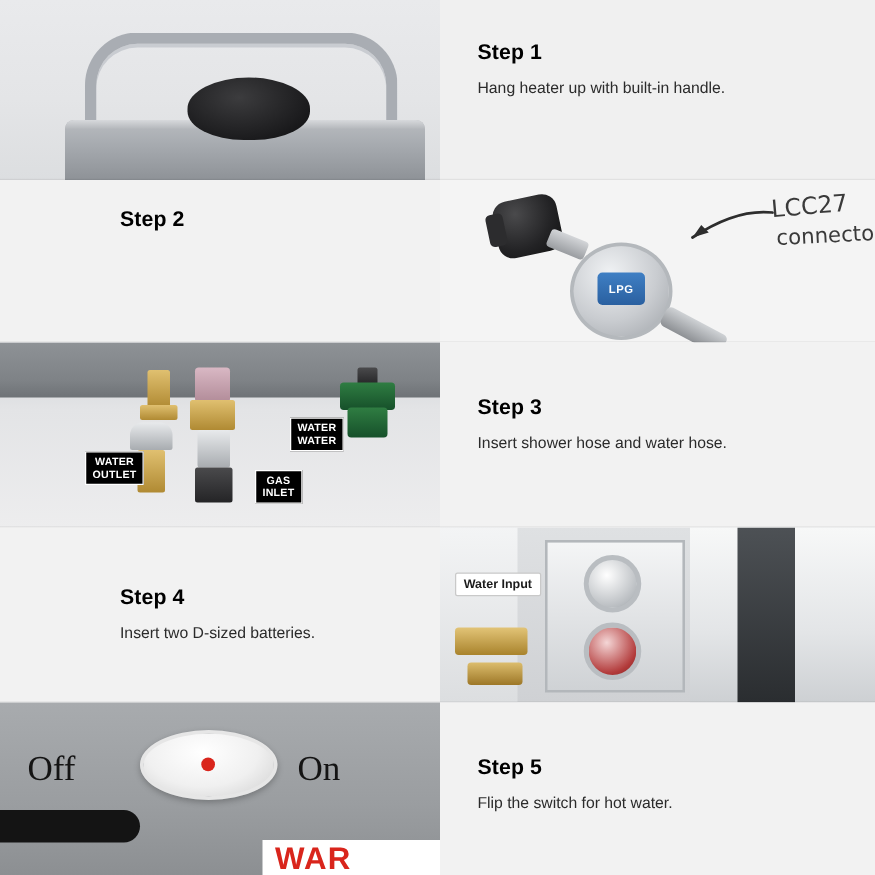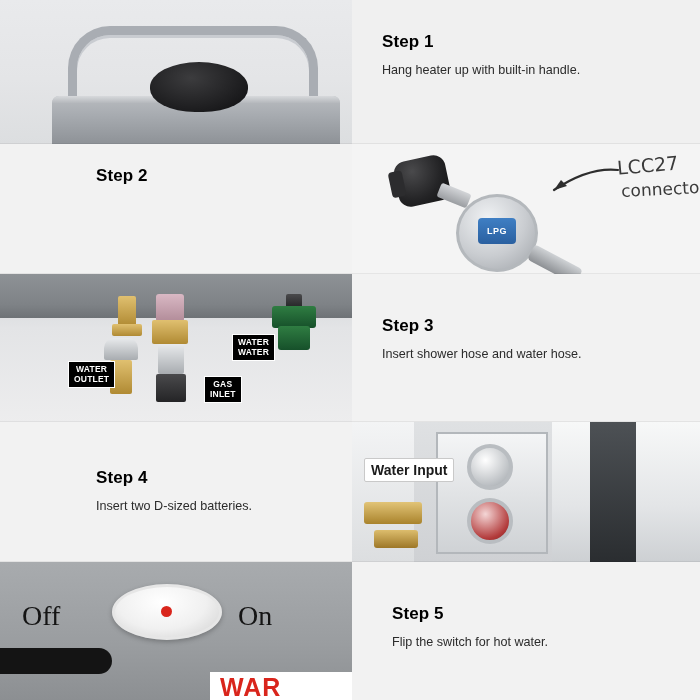--- a/index.html
+++ b/index.html
@@ -281,21 +281,21 @@
   .batt-dark {
     position: absolute;
     left: 238px; top: 0; width: 46px; height: 140px;
     background: linear-gradient(180deg,#4d5155,#2a2d30);
   }
   .water-input-chip {
     position: absolute;
     left: 12px; top: 36px;
     background: #ffffff;
     border: 1px solid #c9c9c9;
-    font-size: 14px;
+    font-size: 10px;
     font-weight: bold;
     color: #1b1b1b;
     padding: 3px 6px;
     border-radius: 2px;
   }
   .brass-pipe {
     position: absolute;
     left: 12px; top: 80px;
     width: 58px; height: 22px;
     background: linear-gradient(180deg,#e2c477,#a9832c);
@@ -310,21 +310,21 @@
   }
 
   
   #row5 { top: 562px; height: 138px; }
   #row5 .pane-img {
     width: 352px; height: 138px;
     background: linear-gradient(180deg,#a8abae 0%, #9a9da0 60%, #8c8f92 100%);
   }
   #row5 .pane-txt {
     width: 348px; height: 138px;
-    padding: 42px 0 0 40px;
+    padding: 42px 0 0 30px;
     background: #f2f2f2;
   }
   .sw-off, .sw-on {
     position: absolute;
     top: 38px;
     font-size: 28px;
     color: #141414;
     font-family: "Liberation Serif", serif;
   }
   .sw-off { left: 22px; }

